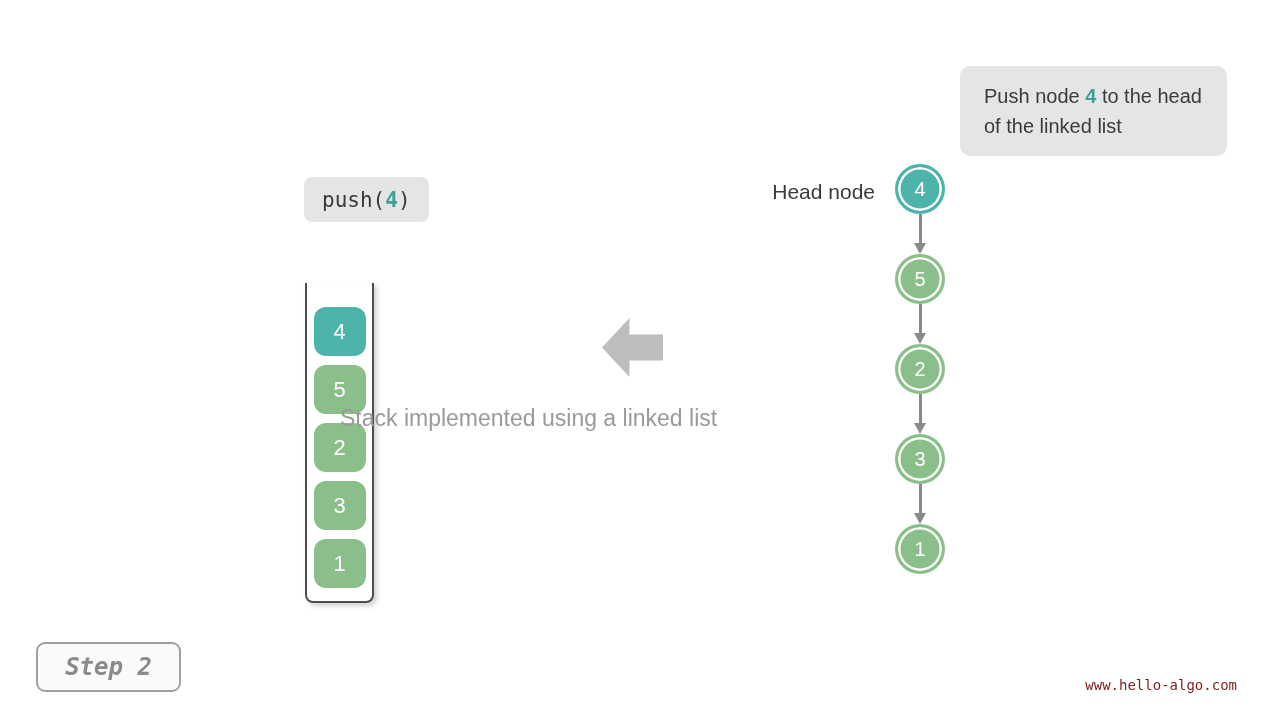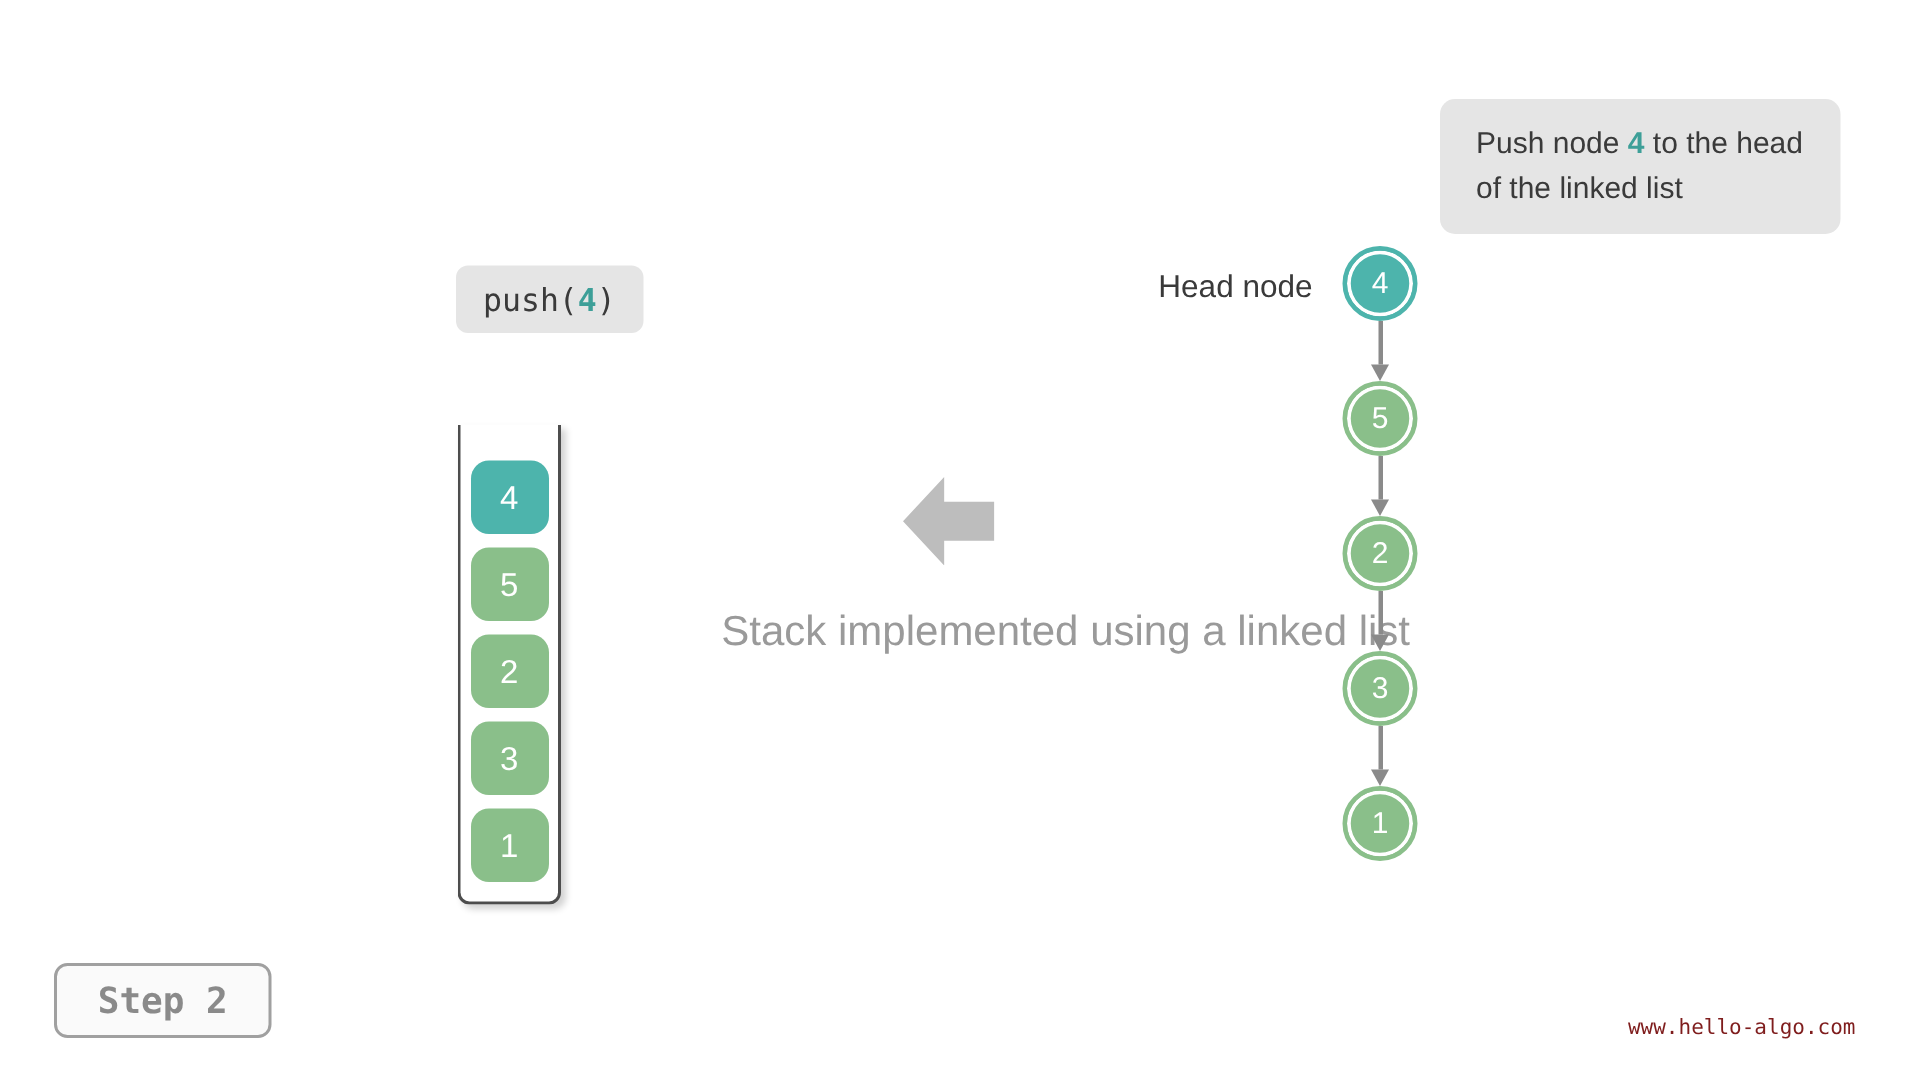--- a/index.html
+++ b/index.html
@@ -46,21 +46,21 @@
   
   .big-arrow {
     position: absolute; left: 602px; top: 318px; width: 61px; height: 59px;
     background: #bdbdbd;
     clip-path: polygon(0 50%, 45% 0, 45% 28%, 100% 28%, 100% 72%, 45% 72%, 45% 100%);
   }
 
   
   .caption {
     position: absolute; left: 340px; top: 405px; width: 600px;
-    text-align: right; font-size: 28px; color: #9a9a9a;
+    text-align: left; font-size: 23px; color: #9a9a9a;
   }
 
   
   .list-column {
     position: absolute; left: 892px; top: 164px; width: 56px;
     display: flex; flex-direction: column; align-items: center;
   }
   .node-circle {
     width: 50px; height: 50px; border-radius: 50%;
     background: var(--c, #8abf8a);
@@ -89,20 +89,21 @@
   .head-label { top: 180px; }
   .tail-label { top: 565px; right: 414px; }
 
   
   .step-box {
     position: absolute; left: 36px; top: 642px; width: 145px; height: 50px;
     background: #fafafa; border: 2px solid #a0a0a0; border-radius: 9px;
     display: flex; align-items: center; justify-content: center;
     font-family: "DejaVu Sans Mono", monospace; font-size: 24px; font-weight: bold;
     color: #8a8a8a;
+    font-style: italic;
   }
 
   
   .watermark {
     position: absolute; right: 43px; top: 677px;
     font-family: "DejaVu Sans Mono", monospace; font-size: 14px; color: #7f1d1d;
   }
 </style>
 </head>
 <body>

